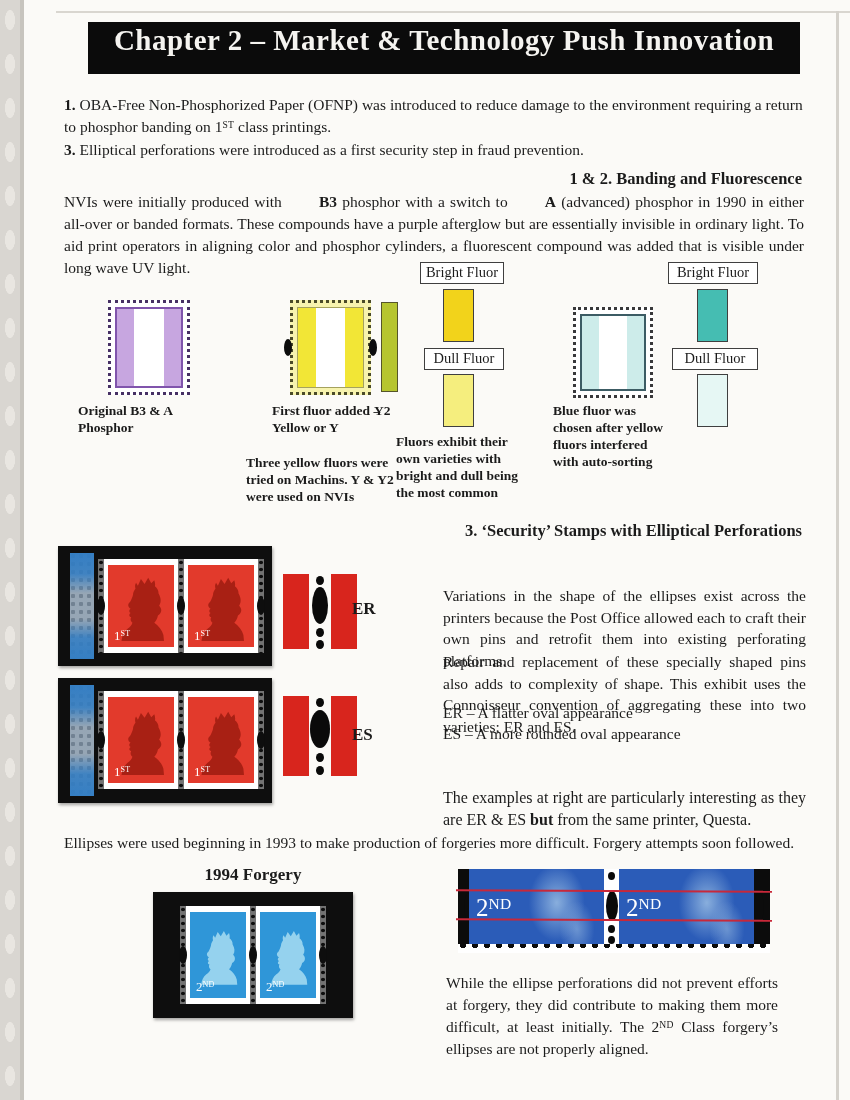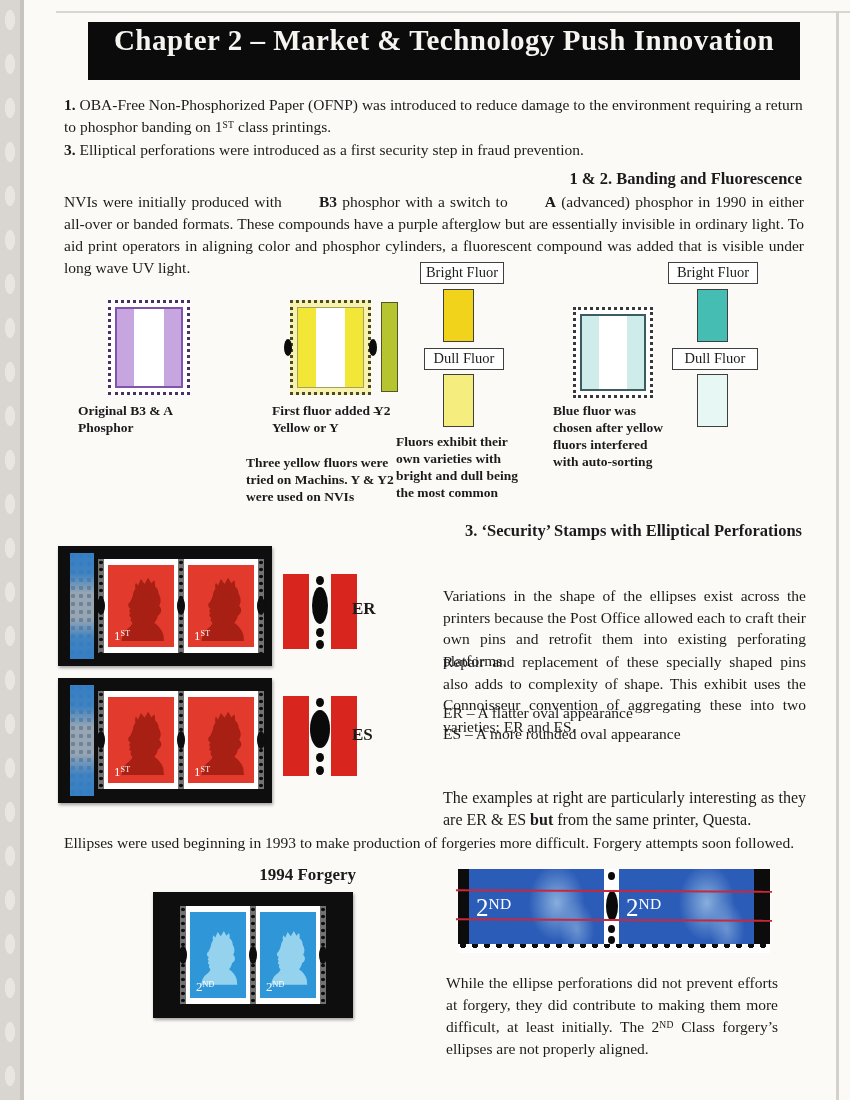--- a/index.html
+++ b/index.html
@@ -9,21 +9,21 @@
   
   #album-edge { position:absolute; left:0; top:0; width:20px; height:1100px;
     background:#d9d6d1;
     background-image:radial-gradient(ellipse 8px 16px at 10px 20px, #e9e6e1 60%, transparent 65%);
     background-size:20px 44px; }
   #album-seam { position:absolute; left:20px; top:0; width:4px; height:1100px; background:#c7c4be; }
   #page-top-line { position:absolute; left:56px; top:11px; right:0; height:2px; background:#d9d6d0; }
   #page-right-line { position:absolute; left:836px; top:11px; width:3px; height:1089px; background:#d4d1cb; }
 
   
-  #banner { position:absolute; left:88px; top:22px; width:712px; height:58px; background:#0b0b0b; color:#f5f4f0; text-align:center; }
+  #banner { position:absolute; left:88px; top:22px; width:712px; height:52px; background:#0b0b0b; color:#f5f4f0; text-align:center; }
   #banner .l1 { font-size:29px; font-weight:bold; line-height:36px; letter-spacing:0.5px; }
   #banner .l2 { font-size:27px; font-weight:bold; line-height:28px; }
 
   
   #intro { position:absolute; left:64px; top:94px; width:742px; font-size:15.5px; line-height:1.44; }
   #intro b { font-weight:bold; }
 
   sup { font-size:62%; vertical-align:baseline; position:relative; top:-0.45em; letter-spacing:0.3px; }
 
   .sec-heading { position:absolute; left:64px; width:738px; font-size:16.5px; font-weight:bold; text-align:right; }
@@ -122,21 +122,21 @@
   .gdot { position:absolute; left:calc(50% - 4px); width:8px; height:9px; background:#0a0a0a; border-radius:50%; }
   .gbig { position:absolute; background:#0a0a0a; border-radius:50%; }
   #er-diag .gbig { left:calc(50% - 8px); width:16px; height:37px; top:13px; }
   #es-diag .gbig { left:calc(50% - 10px); width:20px; height:38px; top:14px; }
   .perf-diag-label { position:absolute; font-size:17px; font-weight:bold; }
   #er-label { left:352px; top:599px; }
   #es-label { left:352px; top:725px; }
 
   
   #forgery-intro { position:absolute; left:64px; top:832px; width:742px; font-size:15.5px; line-height:1.42; }
-  #forgery-heading { position:absolute; left:150px; top:865px; width:206px; text-align:right; font-size:17px; font-weight:bold; }
+  #forgery-heading { position:absolute; left:150px; top:865px; width:206px; text-align:center; font-size:17px; font-weight:bold; }
   #forgery-body { position:absolute; left:446px; top:972px; width:332px; font-size:15.5px; line-height:1.42; text-align:justify; }
 
   
   #closeup { position:absolute; left:458px; top:869px; width:312px; height:84px; background:#fff; }
   .cu-row { position:absolute; left:0; top:0; bottom:9px; display:flex; width:100%; }
   .cu-black { background:#0c0c0c; position:relative; }
   .cu-black.l { width:11px; } .cu-black.r { width:16px; }
   .cu-blue { width:135px; background:#2b5cb8; position:relative; overflow:hidden;
     background-image:radial-gradient(ellipse 40px 55px at 65% 45%, rgba(160,195,230,0.8), rgba(160,195,230,0) 70%),
                      radial-gradient(ellipse 25px 40px at 80% 80%, rgba(150,185,225,0.6), rgba(150,185,225,0) 70%); }

